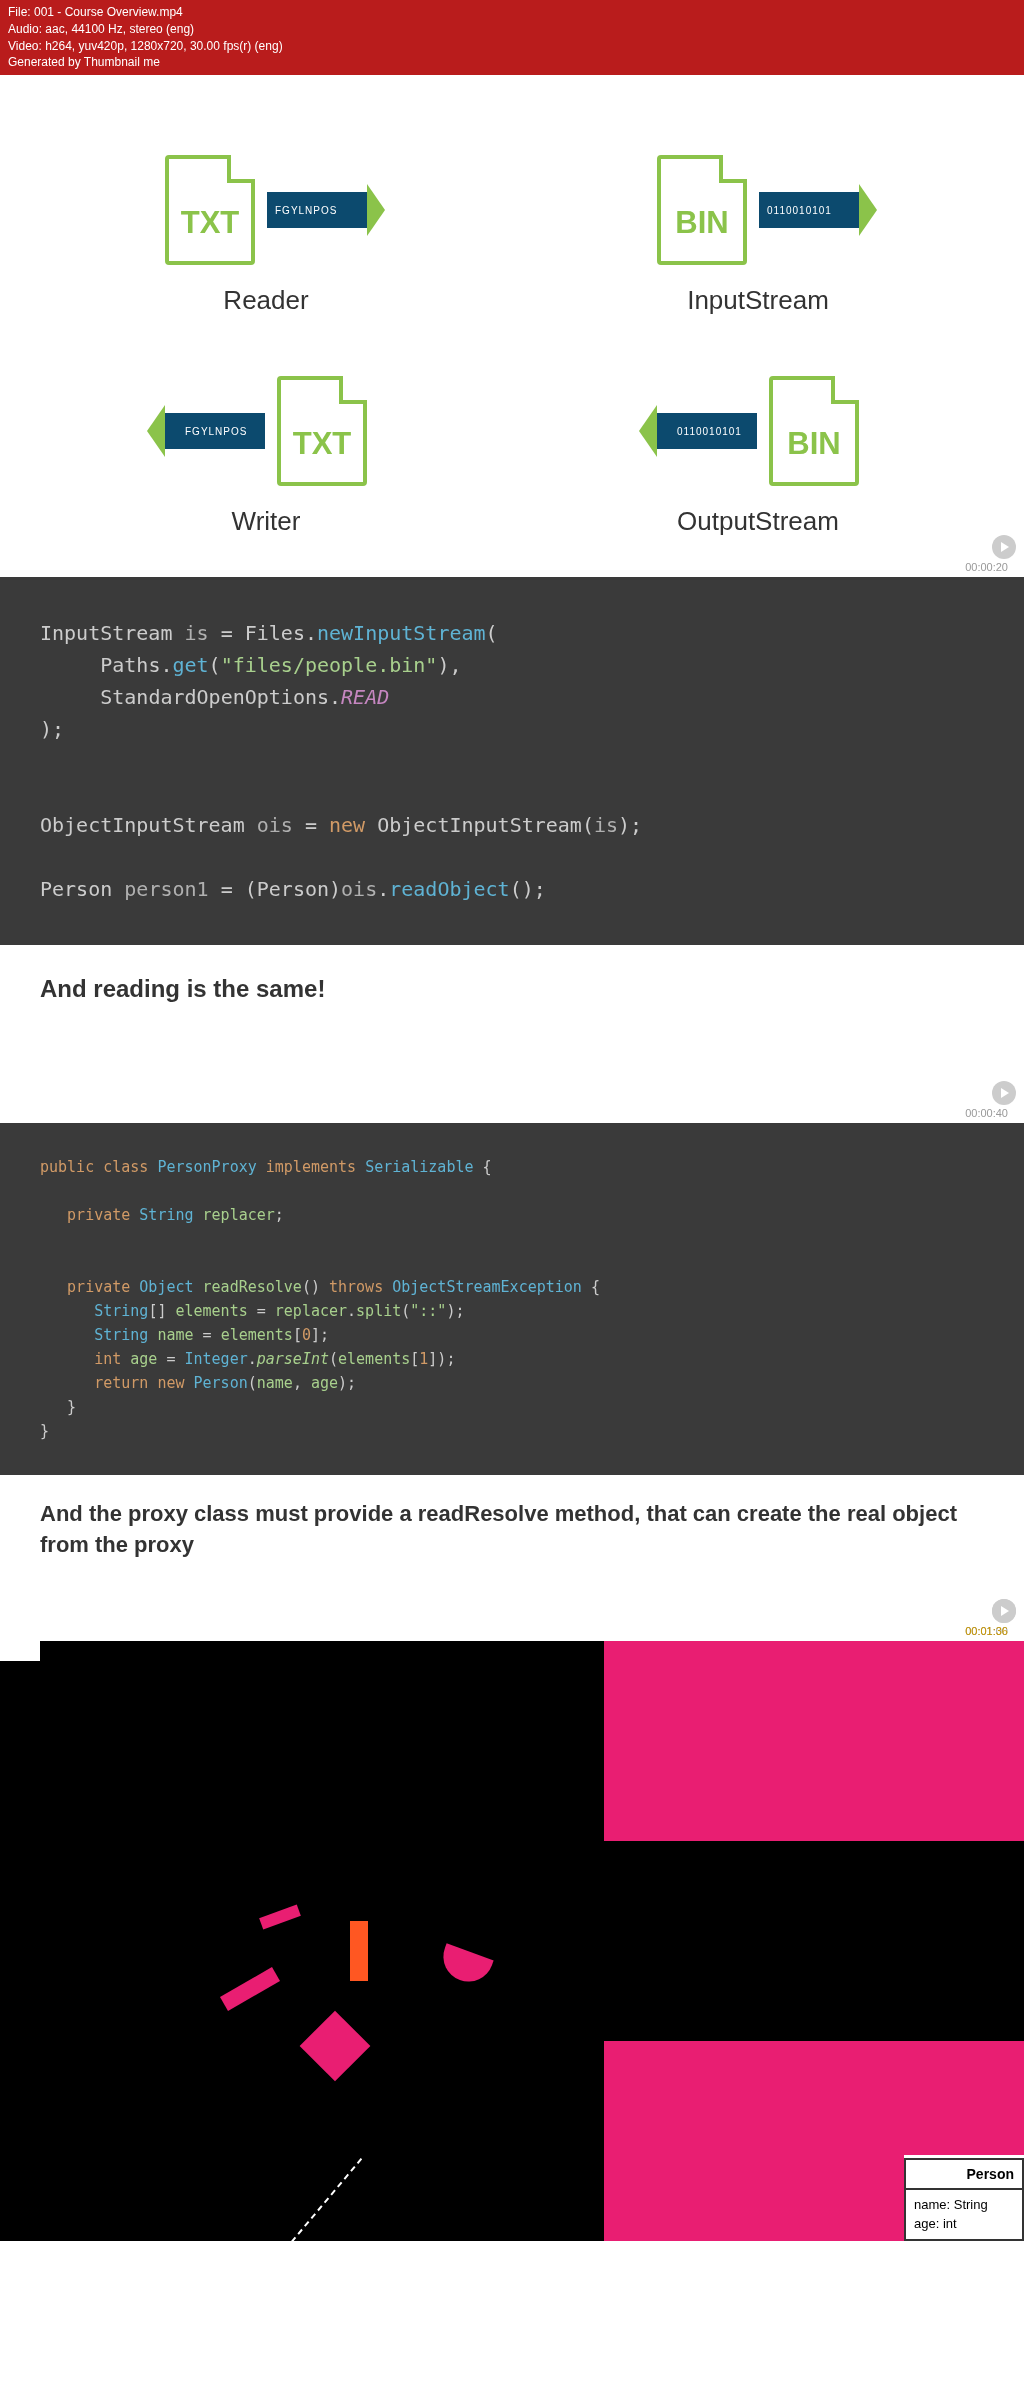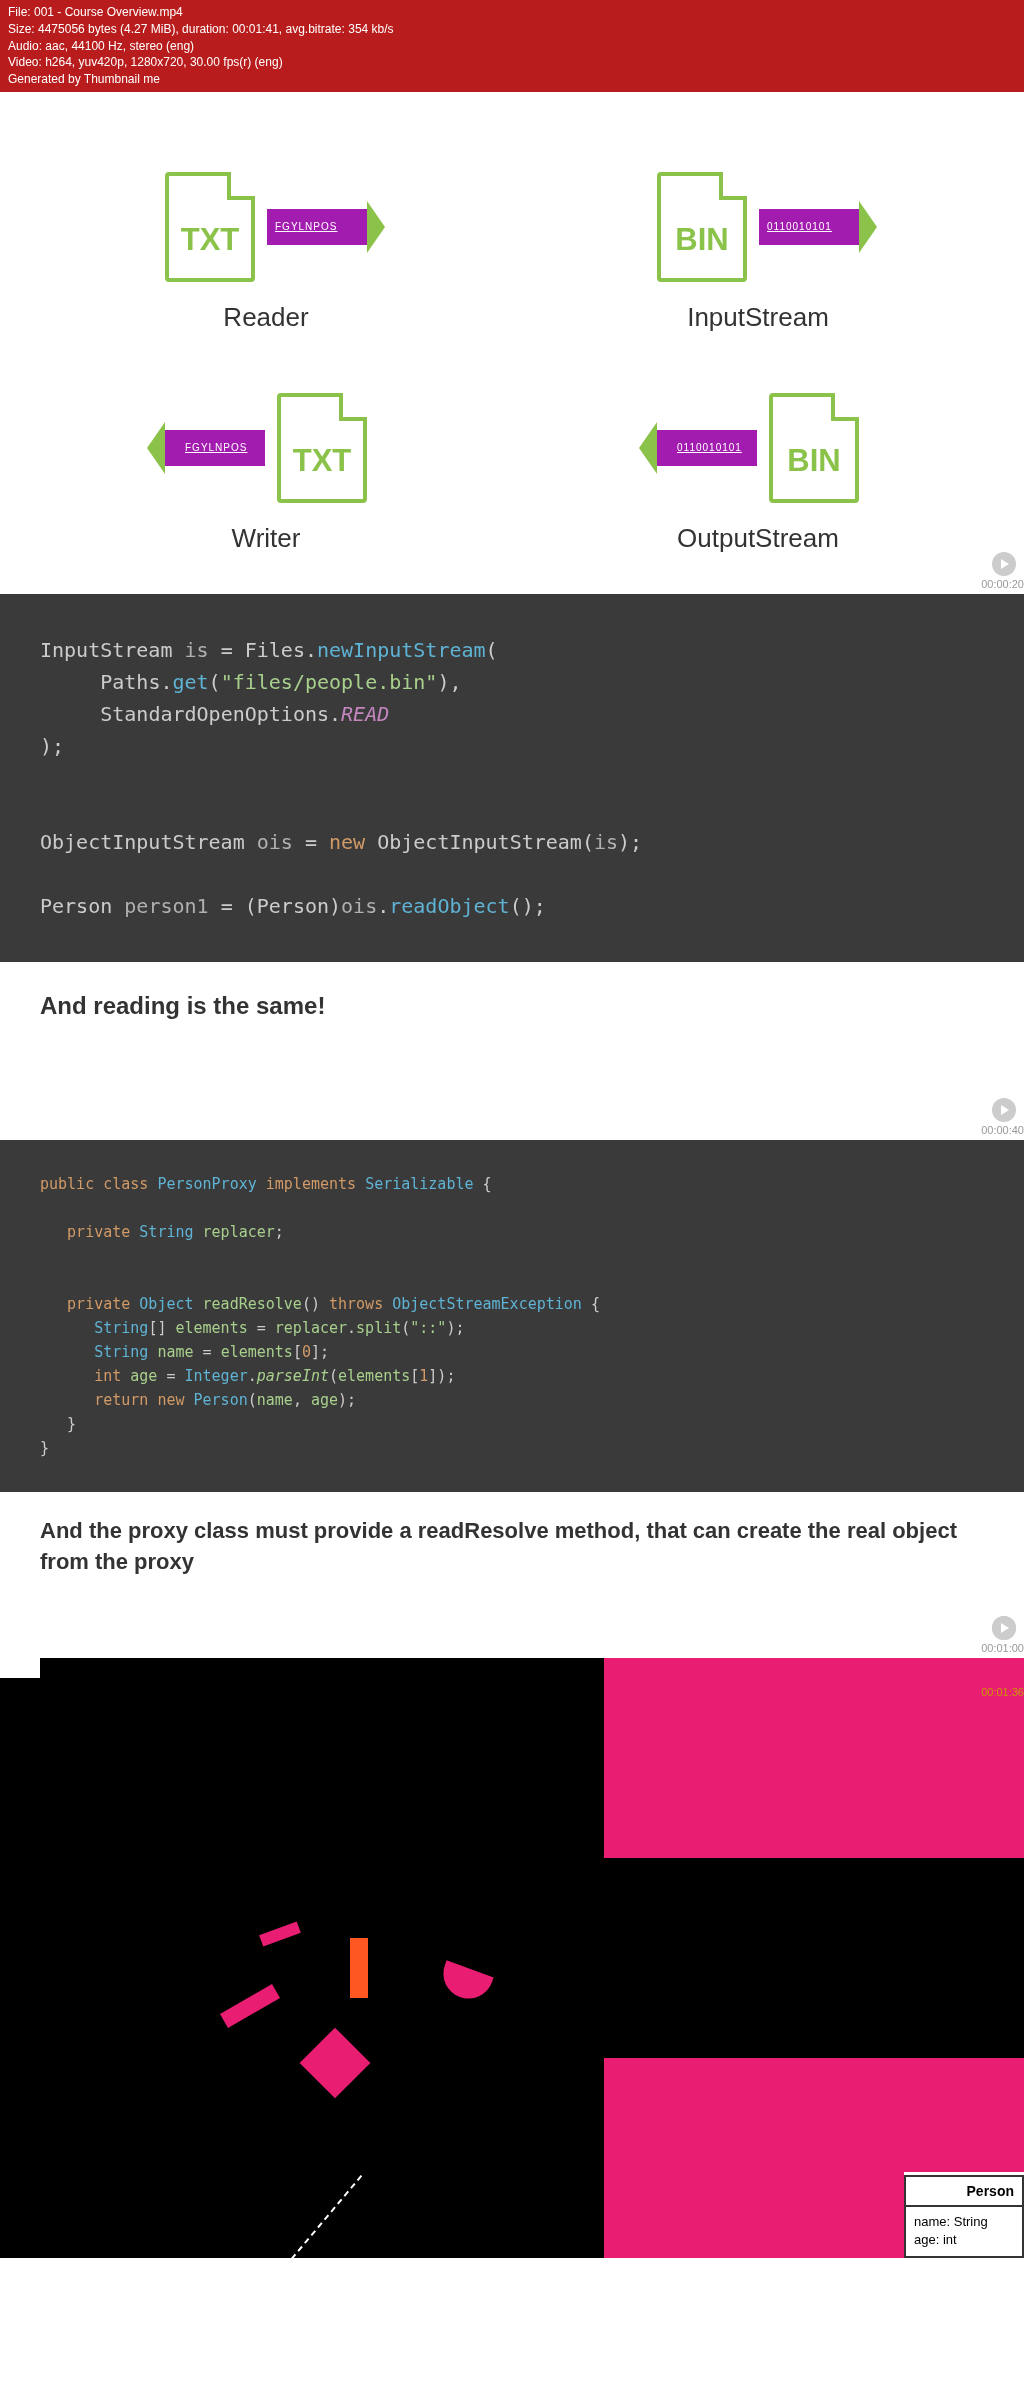--- a/index.html
+++ b/index.html
@@ -1,32 +1,32 @@
 <!DOCTYPE html>
 <html><head>
 <meta charset="utf-8">
 <style>
 * { margin: 0; padding: 0; box-sizing: border-box; }
 body { width: 1024px; background: #fff; font-family: Arial, sans-serif; }
 
 .header-info { background: #b91c1c; color: #fff; padding: 4px 8px; font-size: 12px; line-height: 1.4; }
 
 .section { position: relative; width: 100%; }
-.timestamp { position: absolute; bottom: 4px; right: 0; font-size: 11px; color: #999; margin-top: 44px; }
+.timestamp { position: absolute; bottom: 4px; right: 16px; font-size: 11px; color: #999; }
 .play-icon { position: absolute; bottom: 18px; right: 8px; width: 24px; height: 24px; border-radius: 50%; background: #ccc; display: flex; align-items: center; justify-content: center; }
 .play-icon::after { content: ''; width: 0; height: 0; border-left: 8px solid #fff; border-top: 5px solid transparent; border-bottom: 5px solid transparent; margin-left: 2px; }
 
 
 .io-section { background: #fff; padding: 80px 40px 40px; display: grid; grid-template-columns: 1fr 1fr; gap: 60px 40px; }
 .io-item { display: flex; flex-direction: column; align-items: center; gap: 20px; }
 .io-icon-wrap { display: flex; align-items: center; gap: 12px; }
 .file-icon { width: 90px; height: 110px; border: 4px solid #8bc34a; border-radius: 4px; position: relative; display: flex; align-items: flex-end; justify-content: center; padding-bottom: 20px; }
 .file-icon::before { content: ''; position: absolute; top: -4px; right: -4px; width: 24px; height: 24px; background: #fff; border-bottom: 4px solid #8bc34a; border-left: 4px solid #8bc34a; }
 .file-label { font-size: 31px; font-weight: bold; color: #8bc34a; }
-.arrow { width: 100px; height: 36px; background: #a21caf; position: relative; display: flex; align-items: center; padding-left: 8px; font-size: 10px; color: #fff; letter-spacing: 1px; text-decoration: underline; }
+.arrow { width: 100px; height: 36px; background: #0c4a6e; position: relative; display: flex; align-items: center; padding-left: 8px; font-size: 10px; color: #fff; letter-spacing: 1px; }
 .arrow::after { content: ''; position: absolute; right: -18px; top: -8px; width: 0; height: 0; border-left: 18px solid #8bc34a; border-top: 26px solid transparent; border-bottom: 26px solid transparent; }
 .arrow.arrow-left { padding-left: 20px; }
 .arrow.arrow-left::after { display: none; }
 .arrow.arrow-left::before { content: ''; position: absolute; left: -18px; top: -8px; width: 0; height: 0; border-right: 18px solid #8bc34a; border-top: 26px solid transparent; border-bottom: 26px solid transparent; }
 .io-label { font-size: 26px; color: #333; font-weight: 500; }
 
 
 .code-section { background: #3a3a3a; padding: 40px; font-family: 'Consolas', monospace; font-size: 20px; line-height: 1.6; }
 .code-line { white-space: pre; }
 .c-type { color: #ccc; }
@@ -66,21 +66,20 @@
 .diag-line { position: absolute; bottom: 20px; left: 230px; width: 160px; border-top: 2px dashed #fff; transform: rotate(-50deg); }
 .person-card { position: absolute; bottom: 0; right: 0; width: 120px; background: #fff; border: 2px solid #333; }
 .person-card .top { padding: 6px 8px; font-weight: bold; font-size: 14px; border-bottom: 2px solid #333; text-align: right;}
 .person-card .mid { padding: 6px 8px; font-size: 13px; line-height: 1.4; }
 </style>
 </head>
 <body>
 
 <div class="header-info">
   <div>File: 001 - Course Overview.mp4</div>
-  <div>Size: 4475056 bytes (4.27 MiB), duration: 00:01:41, avg.bitrate: 354 kb/s</div>
   <div>Audio: aac, 44100 Hz, stereo (eng)</div>
   <div>Video: h264, yuv420p, 1280x720, 30.00 fps(r) (eng)</div>
   <div>Generated by Thumbnail me</div>
 </div>
 
 <div class="section">
   <div class="io-section">
     <div class="io-item">
       <div class="io-icon-wrap">
         <div class="file-icon">

